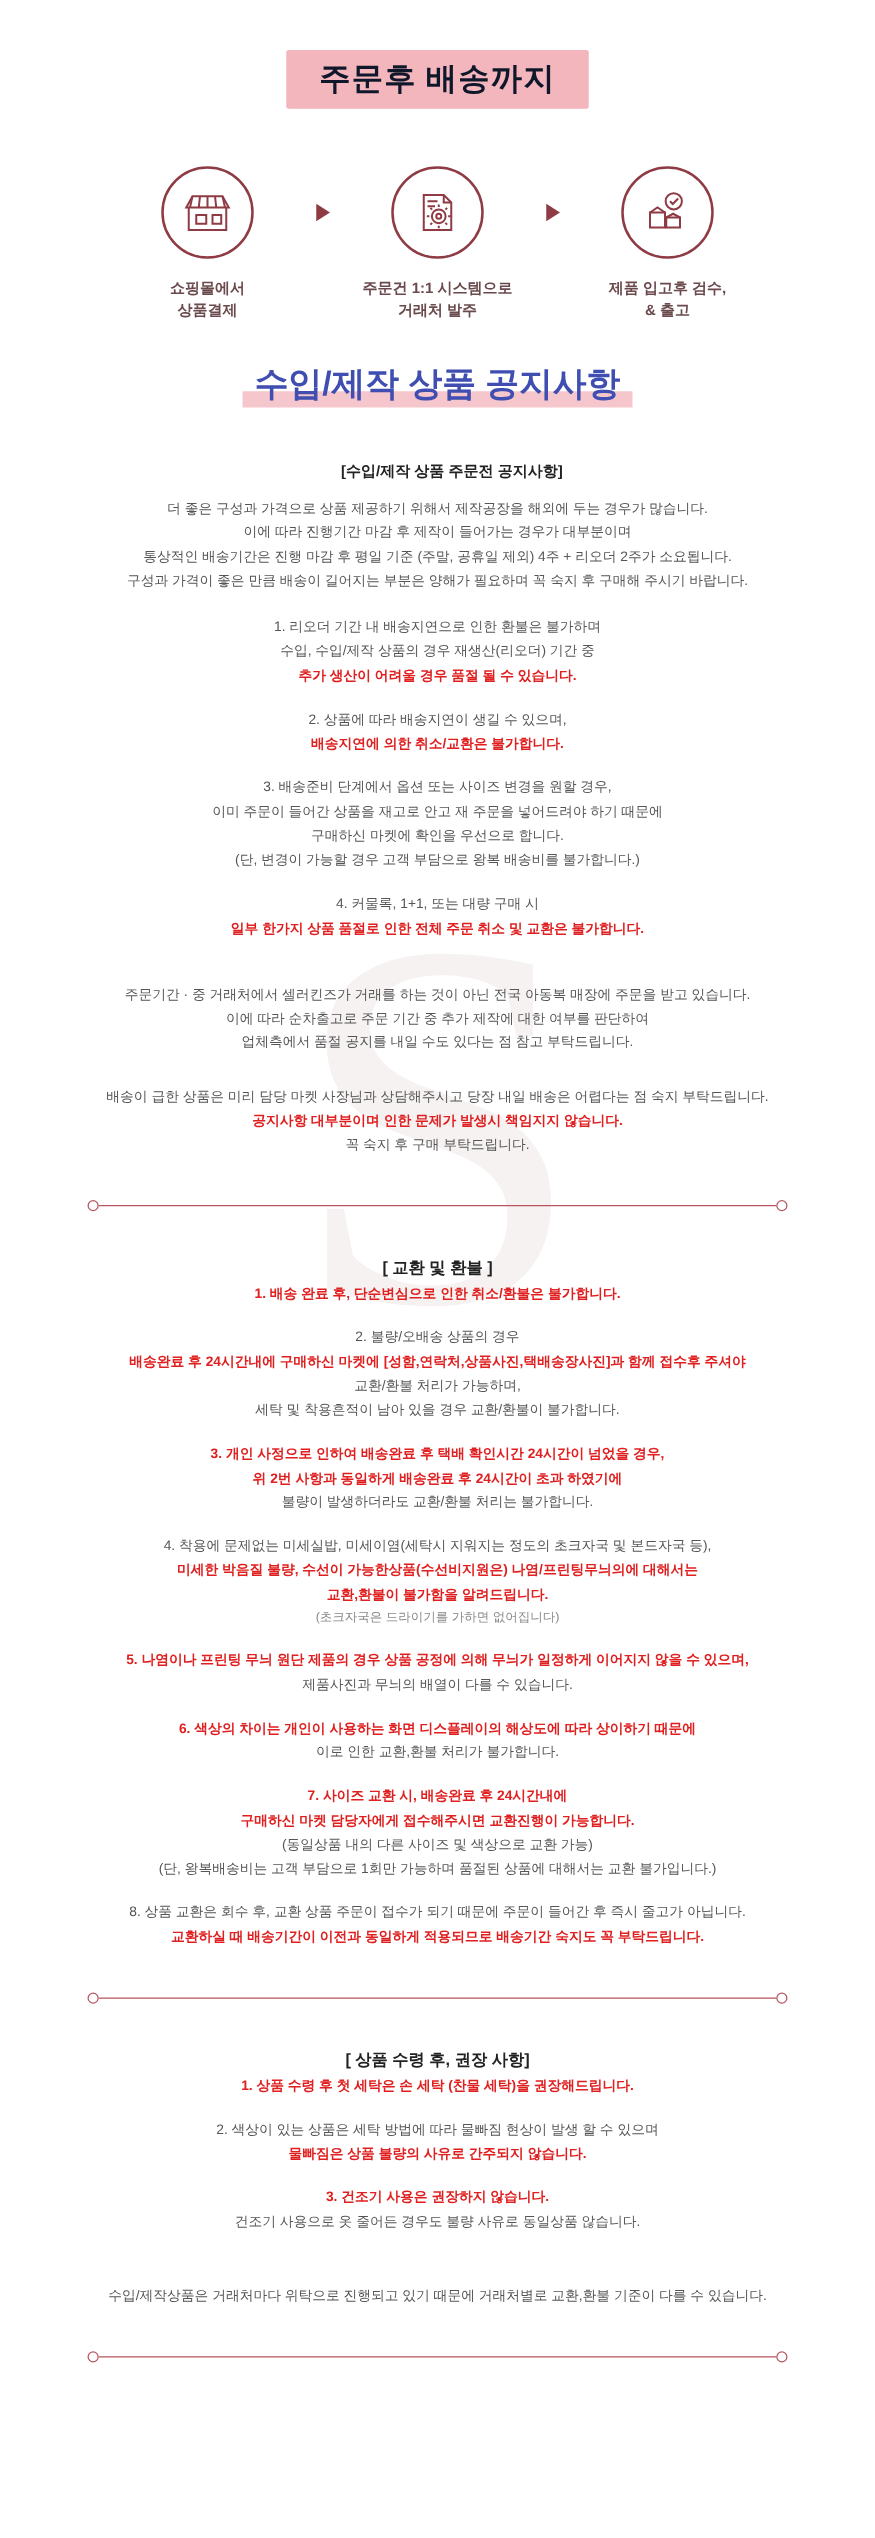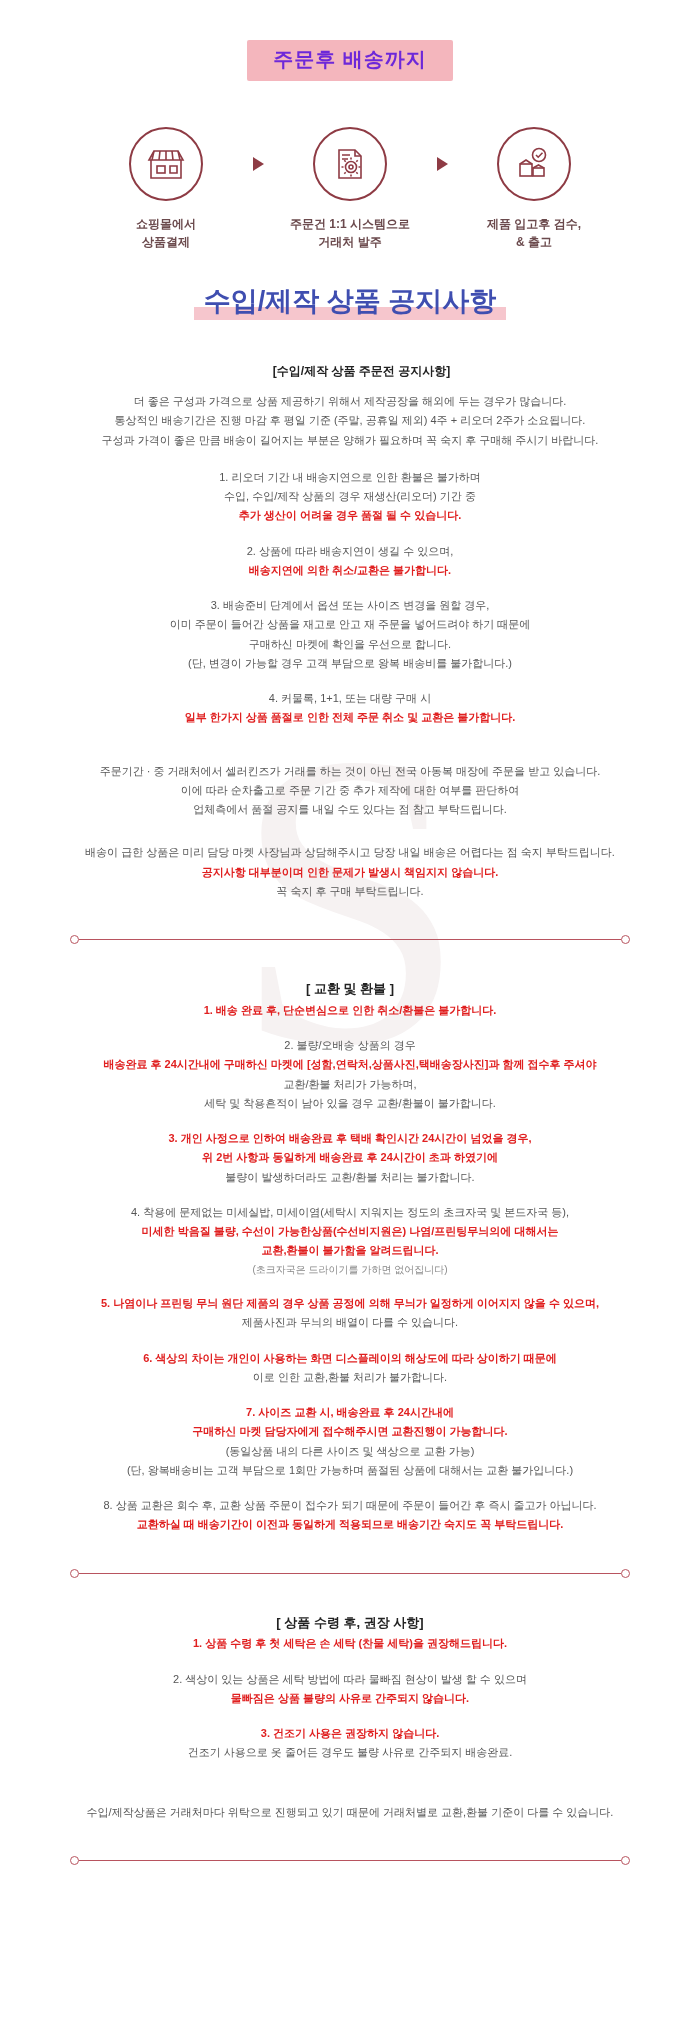--- a/index.html
+++ b/index.html
@@ -41,25 +41,25 @@
     text-align: center;
     padding-top: 40px;
   }
   .banner {
     display: inline-block;
     background: #f4b6bd;
     padding: 6px 26px 8px 26px;
     border-radius: 2px;
   }
   .banner-text {
-    font-size: 20px;
-    font-weight: bold;
-    color: #6d28d9;
+    font-size: 25px;
+    font-weight: bold;
+    color: #0f172a;
     letter-spacing: 1px;
-    font-family: Liberation Sans, sans-serif;
+    font-family: Liberation Serif, serif;
   }
 
   
   .steps {
     margin-top: 46px;
     display: flex;
     justify-content: center;
     align-items: flex-start;
     gap: 0px;
   }
@@ -251,20 +251,21 @@
         <span>수입/제작 상품 공지사항</span>
       </div>
     </div>
 
     <div class="gap-40"></div>
 
     <div class="block">
       <p class="b-title">[수입/제작 상품 주문전 공지사항]</p>
       <div id="notice-intro">
           <p>더 좋은 구성과 가격으로 상품 제공하기 위해서 제작공장을 해외에 두는 경우가 많습니다.</p>
+          <p>이에 따라 진행기간 마감 후 제작이 들어가는 경우가 대부분이며</p>
           <p>통상적인 배송기간은 진행 마감 후 평일 기준 (주말, 공휴일 제외) 4주 + 리오더 2주가 소요됩니다.</p>
           <p>구성과 가격이 좋은 만큼 배송이 길어지는 부분은 양해가 필요하며 꼭 숙지 후 구매해 주시기 바랍니다.</p>
         </div>
       <div class="gap-18"></div>
       <div id="notice-items">
           <div class="item">
             <p>1. 리오더 기간 내 배송지연으로 인한 환불은 불가하며</p>
             <p>수입, 수입/제작 상품의 경우 재생산(리오더) 기간 중</p>
             <p class="red">추가 생산이 어려울 경우 품절 될 수 있습니다.</p>
           </div>
@@ -358,21 +359,21 @@
       <div id="after-items">
           <div class="item">
             <p class="red">1. 상품 수령 후 첫 세탁은 손 세탁 (찬물 세탁)을 권장해드립니다.</p>
           </div>
           <div class="item">
             <p>2. 색상이 있는 상품은 세탁 방법에 따라 물빠짐 현상이 발생 할 수 있으며</p>
             <p class="red">물빠짐은 상품 불량의 사유로 간주되지 않습니다.</p>
           </div>
           <div class="item">
             <p class="red">3. 건조기 사용은 권장하지 않습니다.</p>
-            <p>건조기 사용으로 옷 줄어든 경우도 불량 사유로 간주되지 배송완료.</p>
+            <p>건조기 사용으로 옷 줄어든 경우도 불량 사유로 동일상품 않습니다.</p>
           </div>
         </div>
       <div class="gap-24"></div>
       <p>수입/제작상품은 거래처마다 위탁으로 진행되고 있기 때문에 거래처별로 교환,환불 기준이 다를 수 있습니다.</p>
     </div>
 
     <div class="divider">
       <div class="line"></div>
         <div class="dot l"></div>
         <div class="dot r"></div>

